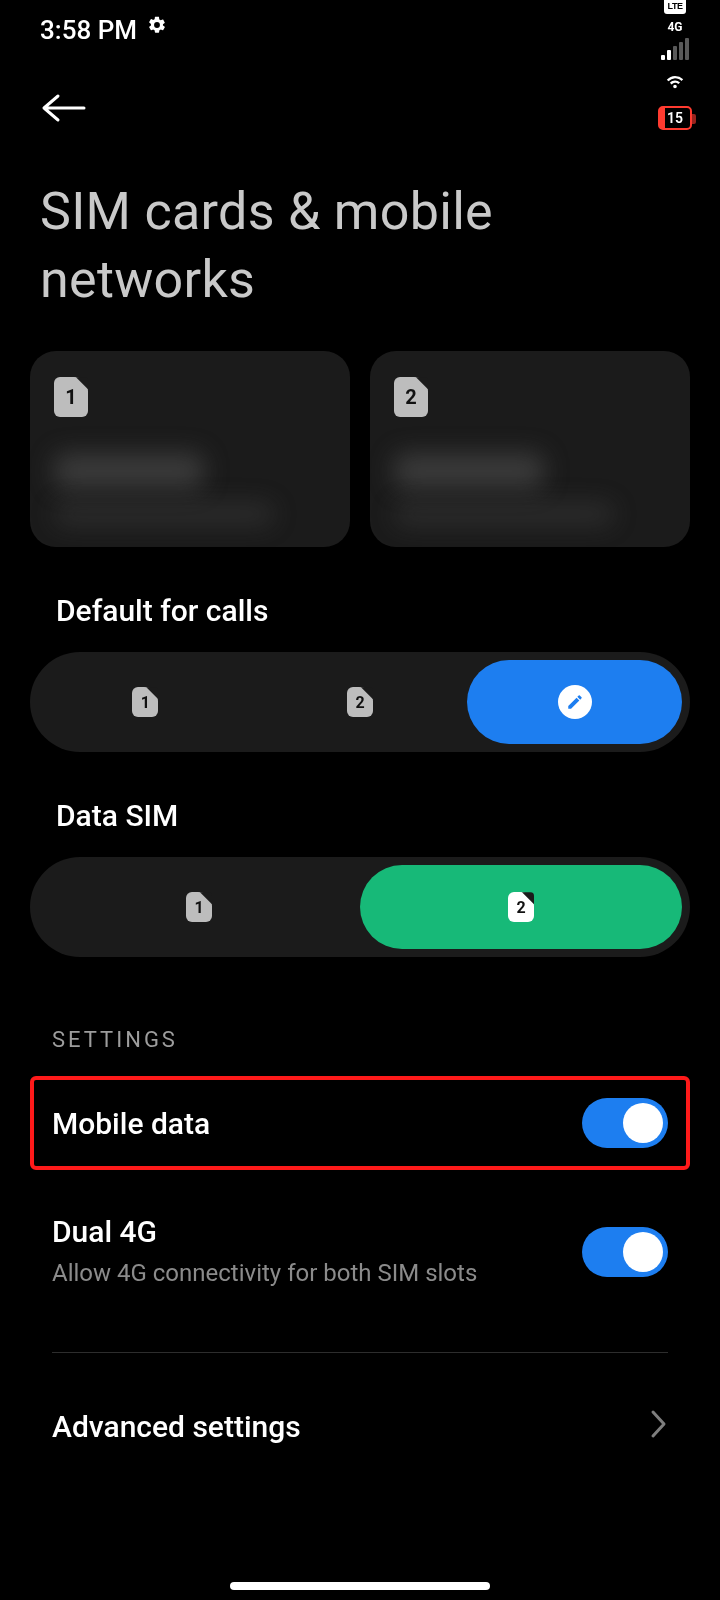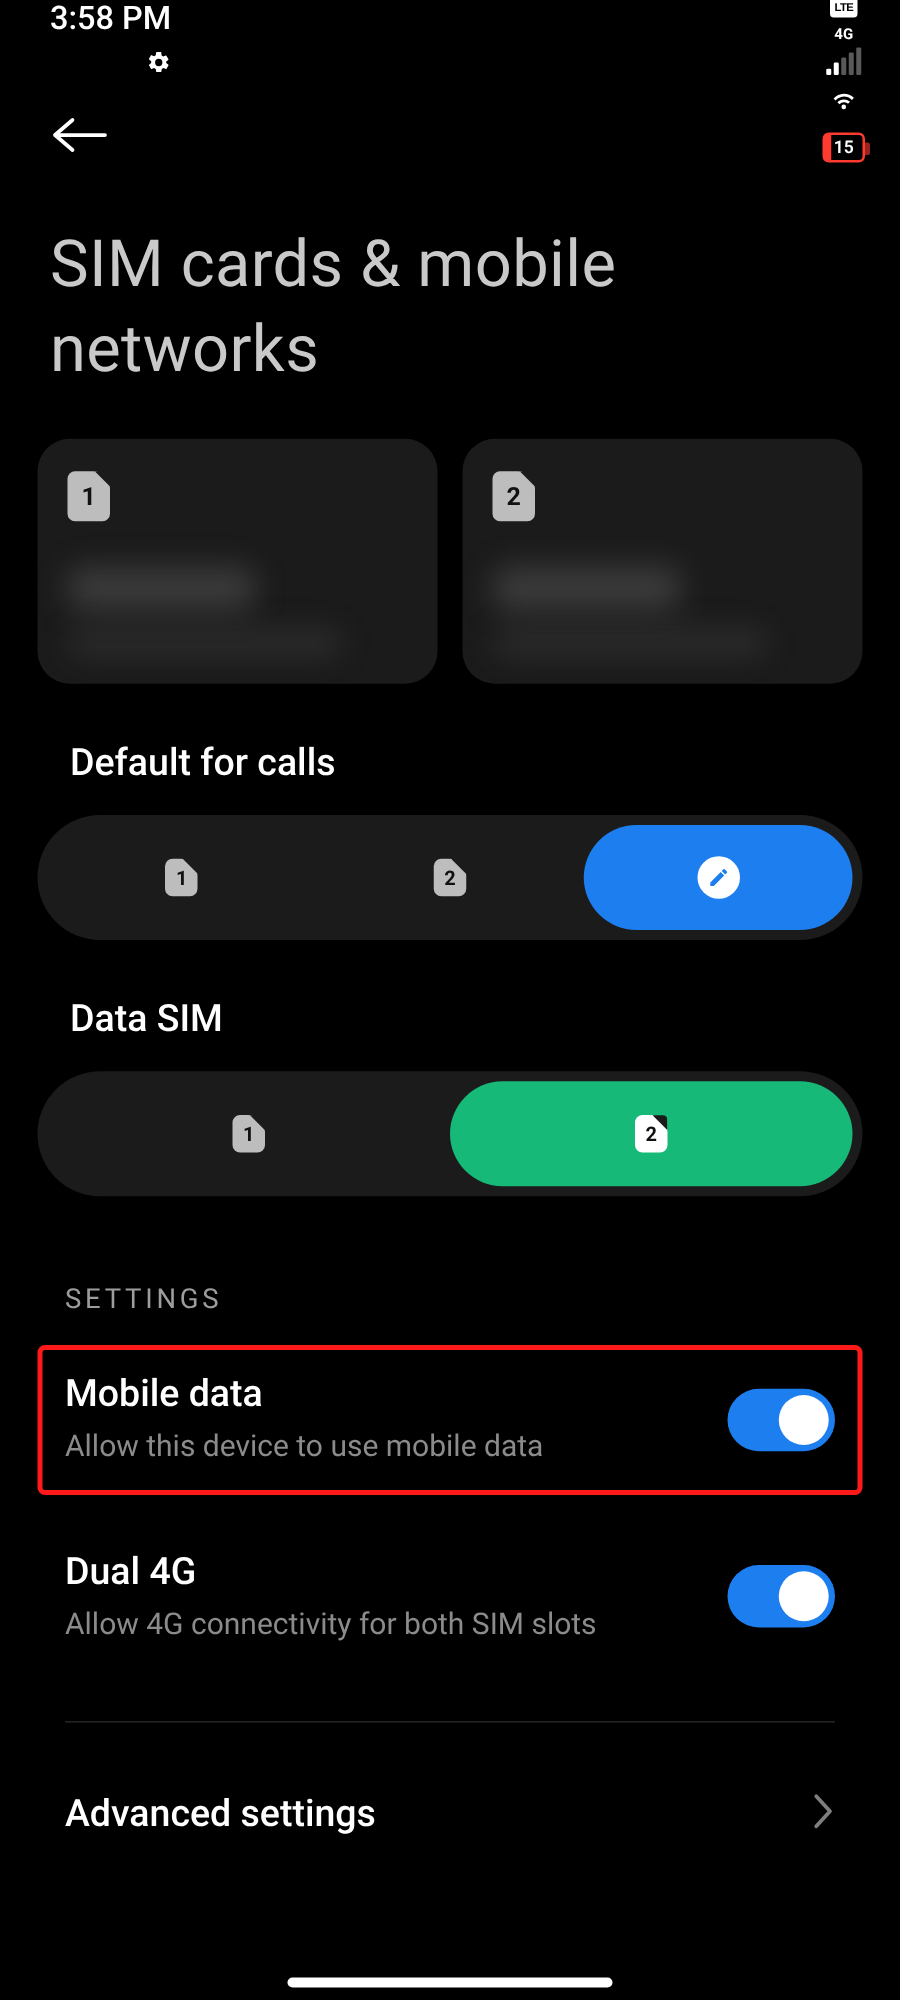--- a/index.html
+++ b/index.html
@@ -1,20 +1,20 @@
 <!DOCTYPE html>
 <html><head>
   <meta charset="utf-8">
   <style>
     * { box-sizing: border-box; margin: 0; padding: 0; }
     html, body { width: 720px; height: 1600px; background: #000; color: #fff; font-family: -apple-system, Roboto, "Segoe UI", sans-serif; overflow: hidden; }
 
     
     .status-bar { display:flex; align-items:center; justify-content:space-between; height:60px; padding:0 28px 0 40px; font-size:26px; font-weight:500; color:#fff; }
-    .status-left { display:flex; align-items:flex-end; gap:10px;flex-direction:column; }
+    .status-left { display:flex; align-items:flex-start; gap:10px; }
     .status-right { display:flex; align-items:center; gap:8px;flex-direction:column; }
     .gear { width:20px; height:20px; }
     .sb-icon { display:inline-flex; }
 
     
     .header { padding: 18px 40px 0 40px; }
     .back-btn { display:inline-flex; width:60px; height:60px; align-items:center; justify-content:flex-start; }
     .title { padding: 40px 0 28px 0; font-size:52px; font-weight:400; color:#c9c9c9; line-height:1.3; letter-spacing:0.3px; }
 
     
@@ -171,21 +171,20 @@
     <div class="sim-badge small inv">2</div>
   </div>
 </div>
 
 <div class="list-heading">SETTINGS</div>
 
 <div class="highlight">
   <div class="list-item">
     <div class="texts">
       <div class="li-title">Mobile data</div>
-      <div class="li-sub">Allow this device to use mobile data</div>
     </div>
     <div class="switch">
         <div class="knob"></div>
       </div>
   </div>
 </div>
 
 <div class="list-item" style="margin-top:22px;gap:44px;">
   <div class="texts">
     <div class="li-title">Dual 4G</div>

